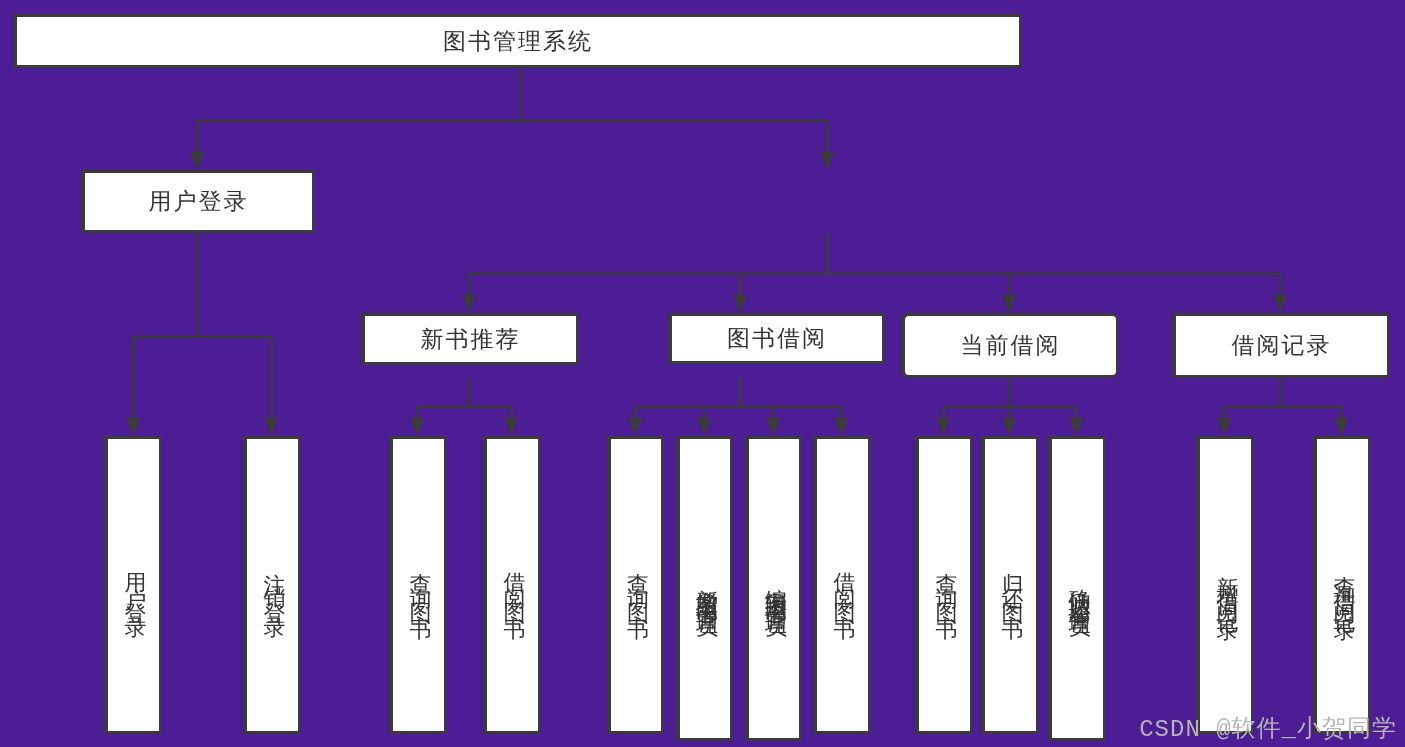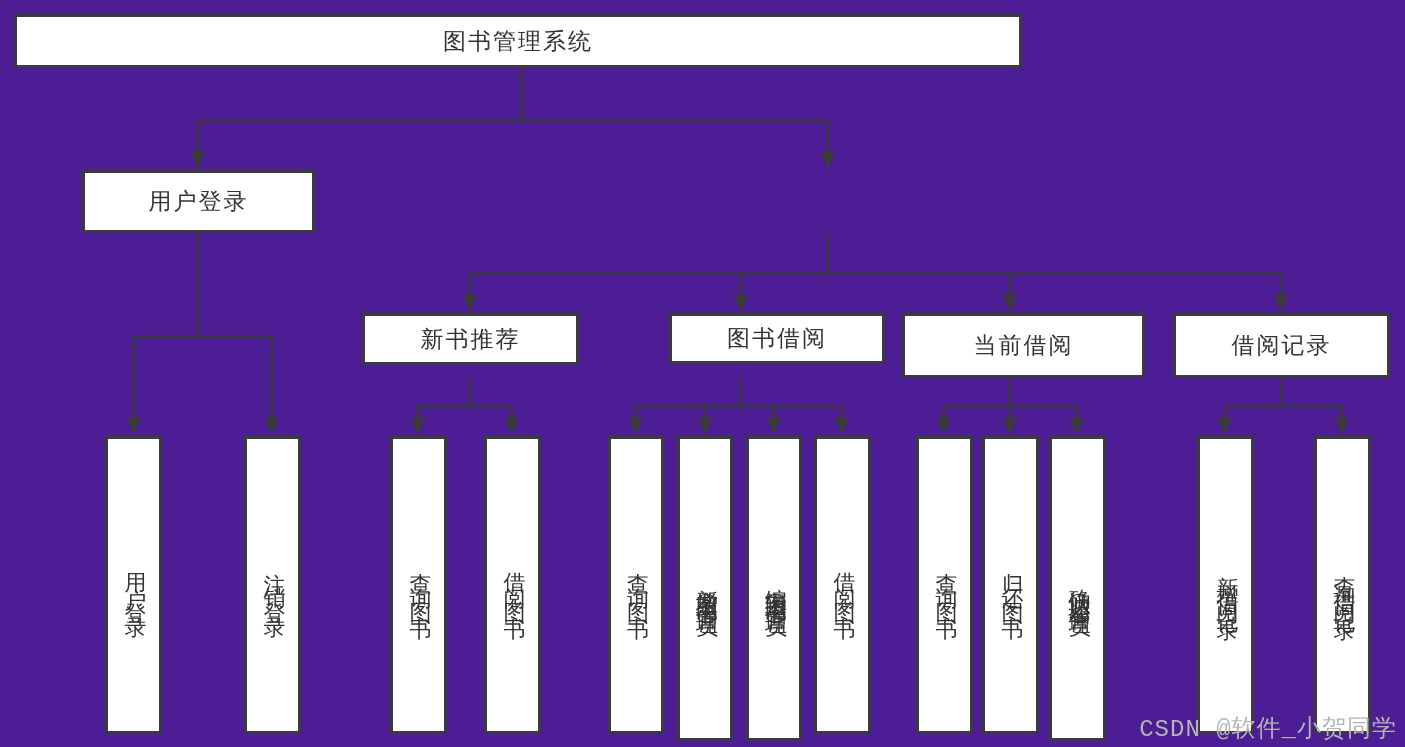--- a/index.html
+++ b/index.html
@@ -72,21 +72,21 @@
       <polygon points="1335,418 1349,418 1342,436"></polygon>
     </g>
   </svg>
 
   <div class="box" style="left:14px;top:14px;width:1008px;height:54px;">图书管理系统</div>
 
   <div class="box" style="left:82px;top:170px;width:233px;height:63px;">用户登录</div>
 
   <div class="box" style="left:362px;top:313px;width:217px;height:52px;">新书推荐</div>
   <div class="box" style="left:633px;top:313px;width:216px;height:51px;margin-left:36px;">图书借阅</div>
-  <div class="box" style="left:902px;top:313px;width:243px;height:65px;">当前借阅</div>
+  <div class="box" style="left:902px;top:313px;width:217px;height:65px;border-radius:7px;">当前借阅</div>
   <div class="box" style="left:1173px;top:313px;width:217px;height:65px;">借阅记录</div>
 
   <div class="leaf" style="left:105px;top:436px;width:57px;height:298px;">
     <span class="vtext ls4">用户登录</span>
   </div>
   <div class="leaf" style="left:244px;top:436px;width:57px;height:298px;">
     <span class="vtext ls4">注销登录</span>
   </div>
 
   <div class="leaf" style="left:390px;top:436px;width:57px;height:298px;">

